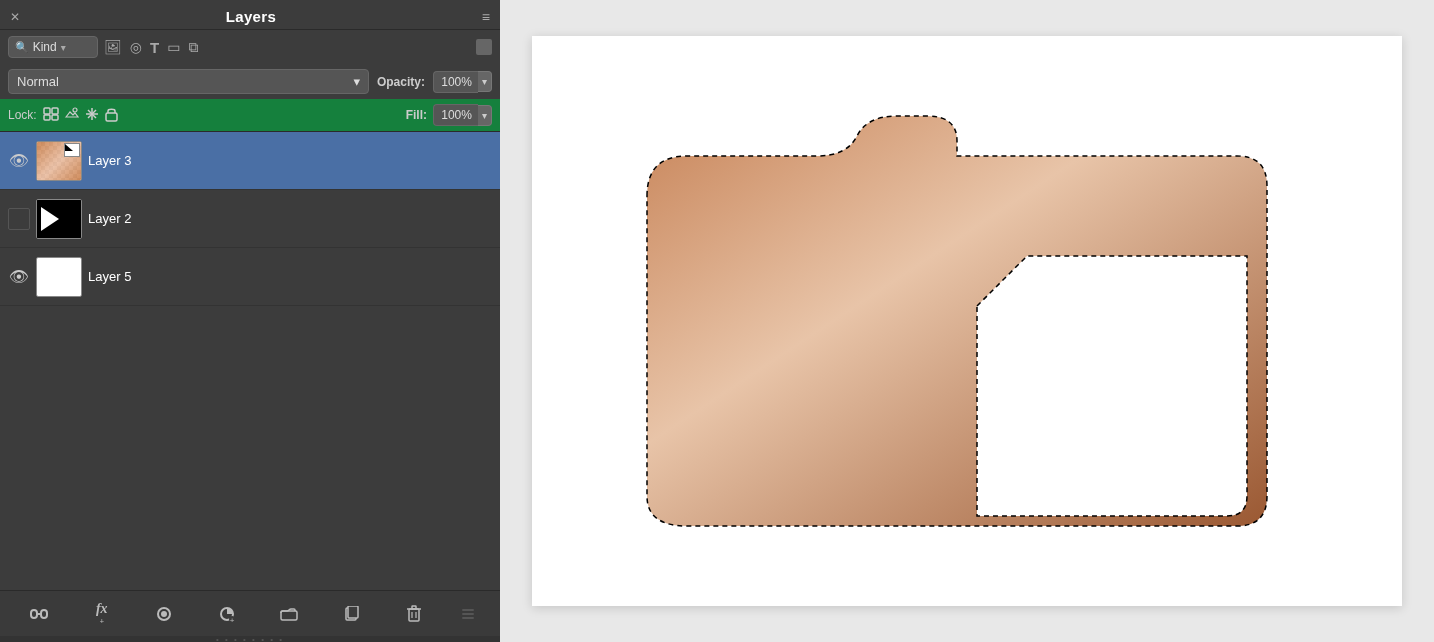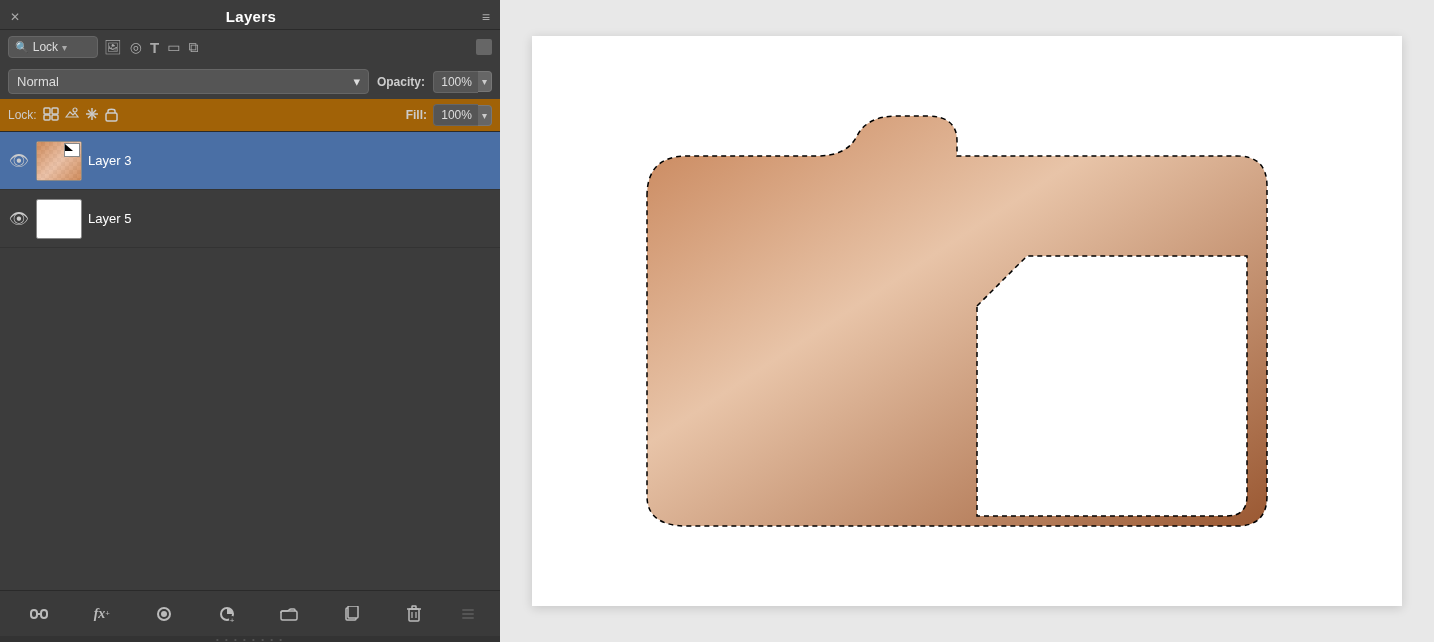--- a/index.html
+++ b/index.html
@@ -150,21 +150,21 @@
       width: 45px;
       text-align: right;
     }
 
     
     .lock-row {
       display: flex;
       align-items: center;
       gap: 6px;
       padding: 5px 8px;
-      background: #a16207;
+      background: #15803d;
       border-bottom: 1px solid #2a2a2a;
     }
 
     .lock-label {
       color: #ccc;
       font-size: 12px;
     }
 
     .lock-icons {
       display: flex;
@@ -375,21 +375,21 @@
 
   <div class="panel-title-bar">
     <span class="close-btn">✕</span>
     <span class="panel-title">Layers</span>
     <span class="panel-menu-icon">≡</span>
   </div>
 
   <div class="filter-row">
     <div class="kind-dropdown">
       <span style="font-size:11px;color:#aaa;">🔍</span>
-      <span>Lock</span>
+      <span>Kind</span>
       <span style="font-size:10px;color:#aaa;">▾</span>
     </div>
     <div class="filter-icons">
       <span class="filter-icon">🖼</span>
       <span class="filter-icon">◎</span>
       <span class="filter-icon" style="font-weight:bold;font-size:15px;">T</span>
       <span class="filter-icon">▭</span>
       <span class="filter-icon">⧉</span>
     </div>
     <div class="panel-lock-icon" style="background:#666;width:16px;height:16px;border-radius:2px;margin-left:auto;"></div>
@@ -455,41 +455,50 @@
       <div class="layer-thumb">
         <div class="thumb-checker"></div>
         <div class="thumb-layer3"></div>
         <div style="position:absolute;top:1px;right:1px;width:16px;height:14px;background:#fff;border:1px solid #888;">
           <div style="width:0;height:0;border-left:8px solid #000;border-top:7px solid transparent;border-bottom:0px solid transparent;position:absolute;top:0;left:0;"></div>
         </div>
       </div>
       <span class="layer-name">Layer 3</span>
     </div>
 
+    <div class="layer-item">
+      <div class="eye-placeholder" style="width:22px;height:22px;border:1px solid #555;border-radius:2px;flex-shrink:0;"></div>
+      <div class="layer-thumb" style="background:#000;">
+        <div style="position:absolute;inset:0;background:#000;display:flex;align-items:center;">
+          <div style="width:0;height:0;border-left:18px solid #fff;border-top:12px solid transparent;border-bottom:12px solid transparent;margin-left:4px;"></div>
+        </div>
+      </div>
+      <span class="layer-name">Layer 2</span>
+    </div>
 
     <div class="layer-item">
       <div class="visibility-btn">
         <span class="eye-icon">👁</span>
       </div>
       <div class="layer-thumb">
         <div style="position:absolute;inset:0;background:#fff;"></div>
       </div>
       <span class="layer-name">Layer 5</span>
     </div>
   </div>
 
   <div class="panel-toolbar">
     <div class="toolbar-btn" title="Link Layers">
       <svg width="18" height="14" viewBox="0 0 18 14" fill="none">
         <path d="M6 7 H12" stroke="#bbb" stroke-width="2"></path>
         <rect x="1" y="3" width="6" height="8" rx="3" stroke="#bbb" stroke-width="2" fill="none"></rect>
         <rect x="11" y="3" width="6" height="8" rx="3" stroke="#bbb" stroke-width="2" fill="none"></rect>
       </svg>
     </div>
-    <div class="toolbar-btn" title="Add Layer Style" style="font-style:italic;font-size:14px;font-weight:bold;color:#bbb;font-family:serif;">
+    <div class="toolbar-btn" title="Add Layer Style" style="font-style:italic;font-size:14px;font-weight:bold;color:#bbb;font-family:serif;flex-direction:column;">
       <span>fx</span>
       <span style="font-size:8px;vertical-align:sub;">+</span>
     </div>
     <div class="toolbar-btn" title="Add Layer Mask">
       <svg width="16" height="16" viewBox="0 0 16 16" fill="none">
         <circle cx="8" cy="8" r="6" stroke="#bbb" stroke-width="2"></circle>
         <circle cx="8" cy="8" r="3" fill="#bbb"></circle>
       </svg>
     </div>
     <div class="toolbar-btn" title="Create New Fill or Adjustment Layer">

